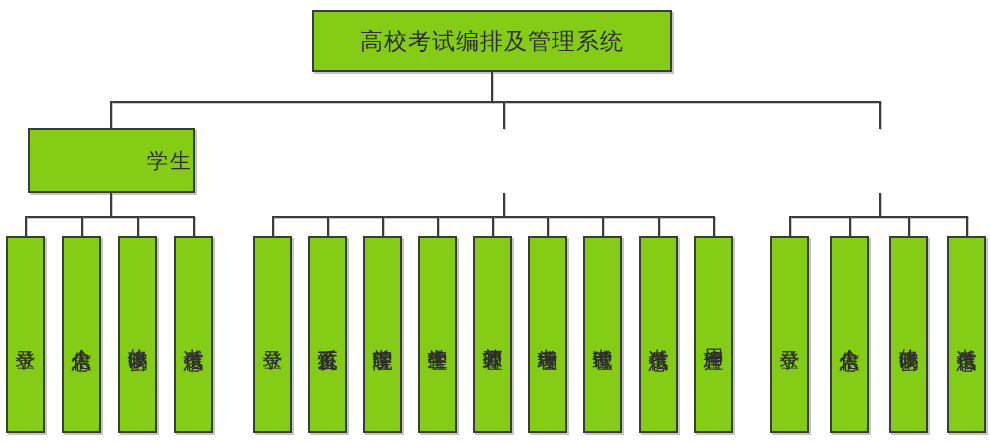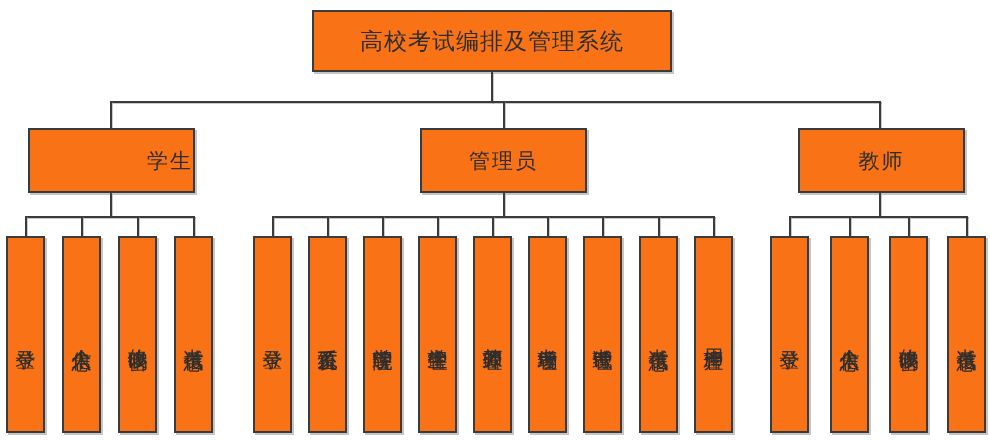--- a/index.html
+++ b/index.html
@@ -15,21 +15,21 @@
     width: 990px;
     height: 444px;
     background: #ffffff;
     overflow: hidden;
   }
 
   
   .node {
     position: absolute;
     box-sizing: border-box;
-    background: #f97316;
+    background: #84cc16;
     border: 2px solid #3b3b3b;
     box-shadow: 2px 2px 0 0 rgba(150,150,150,0.55);
     display: flex;
     align-items: center;
     justify-content: center;
     color: #2e2e2e;
   }
 
   .node-root {
     left: 312px;
@@ -85,26 +85,20 @@
   </div>
 
   <div class="conn vline shadowed" style="left:491px; top:72px; height:31px;"></div>
   <div class="conn hline shadowed" style="left:110px; top:101px; width:771px;"></div>
   <div class="conn vline shadowed" style="left:110px; top:101px; height:28px;"></div>
   <div class="conn vline shadowed" style="left:503px; top:101px; height:28px;"></div>
   <div class="conn vline shadowed" style="left:879px; top:101px; height:28px;"></div>
 
   <div class="node node-branch b0">
     <span>学生</span>
-  </div>
-  <div class="node node-branch b1">
-    <span>管理员</span>
-  </div>
-  <div class="node node-branch b2">
-    <span>教师</span>
   </div>
 
   <div class="conn vline shadowed" style="left:110px; top:193px; height:24px;"></div>
   <div class="conn hline shadowed" style="left:25px; top:216px; width:170px;"></div>
   <div class="conn vline shadowed" style="left:25px; top:216px; height:21px;"></div>
   <div class="conn vline shadowed" style="left:81px; top:216px; height:21px;"></div>
   <div class="conn vline shadowed" style="left:137px; top:216px; height:21px;"></div>
   <div class="conn vline shadowed" style="left:193px; top:216px; height:21px;"></div>
 
   <div class="node node-leaf" style="left:6px;">

